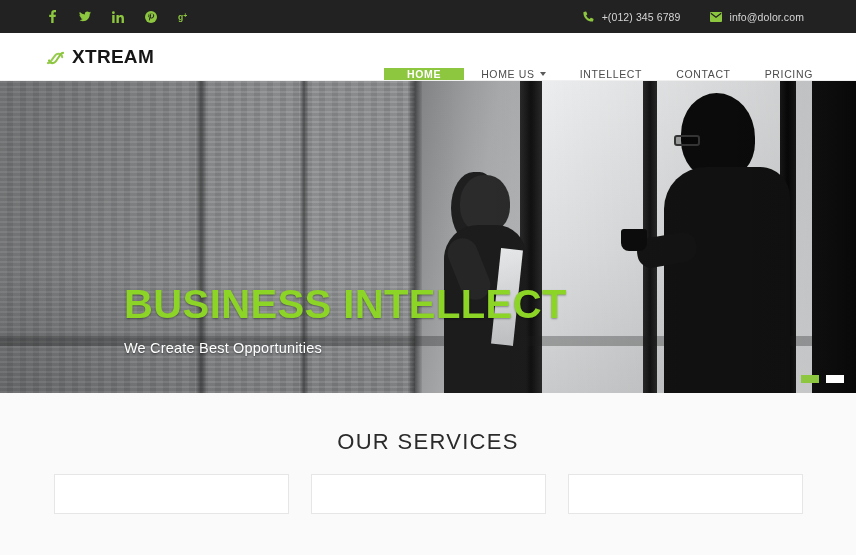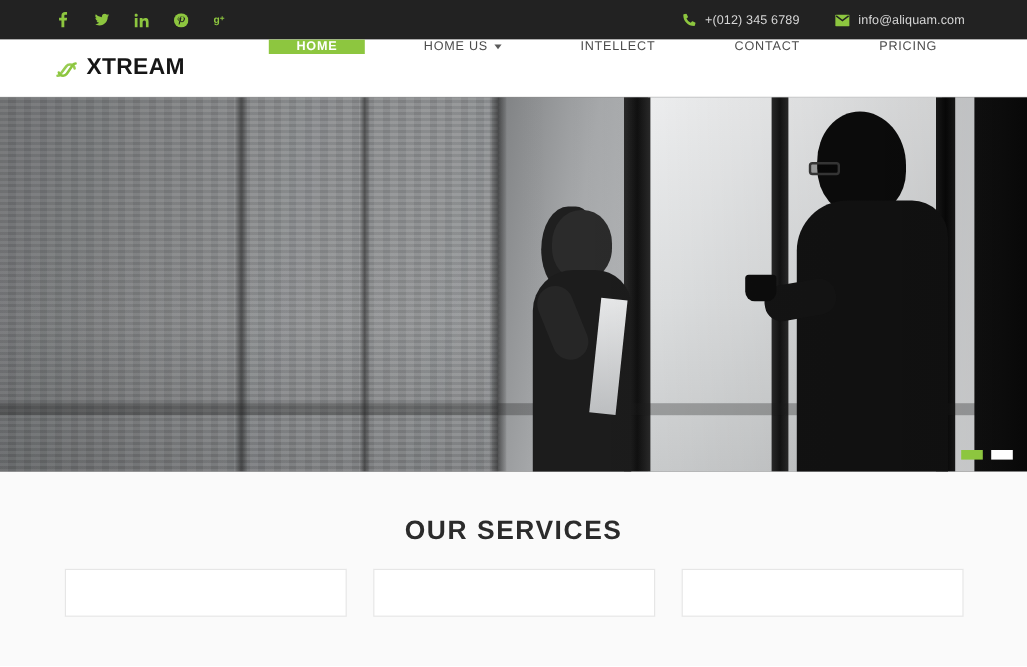--- a/index.html
+++ b/index.html
@@ -80,22 +80,21 @@
   }
   .brand-mark { width: 19px; height: 19px; display: block; }
   .brand-text {
     font-size: 19px;
     font-weight: bold;
     color: #161616;
     letter-spacing: 0.3px;
   }
   .nav {
     display: flex;
-    align-items: flex-start;
-    gap: 32px;
+    align-items: flex-end;
   }
   .nav-item {
     display: flex;
     align-items: center;
     justify-content: center;
     padding: 0 17px;
     font-size: 10.5px;
     letter-spacing: 0.65px;
     color: #4c4c4c;
     cursor: pointer;
@@ -252,21 +251,21 @@
 
   
   .services {
     background: #fafafa;
     height: 162px;
     padding-top: 36px;
     text-align: center;
   }
   .services h2 {
     font-size: 22px;
-    font-weight: bold;
+    font-weight: normal;
     color: #2b2b2b;
     letter-spacing: 1.3px;
   }
   .services p {
     margin: 18px auto 0;
     width: 574px;
     font-size: 10.5px;
     line-height: 1.62;
     color: #b4b4b4;
     letter-spacing: 0.05px;
@@ -326,21 +325,21 @@
       </span>
       <span>+(012) 345 6789</span>
     </div>
     <div class="contact-item">
       <span class="c-ico">
         <svg width="12" height="10" viewBox="0 0 12 10">
             <rect x="0" y="0" width="12" height="10" rx="1" fill="#8dc63f"></rect>
             <path d="M0.8 1.2L6 5.2l5.2-4" stroke="#222" stroke-width="1.2" fill="none"></path>
           </svg>
       </span>
-      <span>info@aliquam.com</span>
+      <span>info@dolor.com</span>
     </div>
   </div>
 </div>
 
 <div class="header">
   <div class="brand">
     <span class="brand-mark">
       <svg width="19" height="19" viewBox="0 0 19 19">
         <path d="M3 13.4c.4 1.6 1.9 2.7 3.6 2.7 1.3 0 2.4-.6 3.1-1.6L14.8 7c.5-.7 1.3-1.1 2.2-1.1" stroke="#8dc63f" stroke-width="2.1" fill="none" stroke-linecap="round"></path>
         <path d="M16.2 10.1c-.3-1.9-2-3.3-3.9-3.3-1.3 0-2.4.6-3.1 1.5L4.1 15c-.5.7-1.3 1.1-2.2 1.1" stroke="#8dc63f" stroke-width="2.1" fill="none" stroke-linecap="round" opacity=".9"></path>
@@ -400,20 +399,24 @@
       <div class="pm-head"></div>
       <div class="pm-glass"></div>
       <div class="pm-body"></div>
       <div class="pm-arm"></div>
       <div class="pm-cup"></div>
     </div>
 
     <div class="hero-vignette"></div>
   </div>
 
+  <div class="hero-caption">
+    <div class="hero-title">BUSINESS INTELLECT</div>
+    <div class="hero-sub">We Create Best Opportunities</div>
+  </div>
 
   <div class="slider-dots">
     <span class="dot active"></span>
     <span class="dot"></span>
   </div>
 </div>
 
 <div class="services">
   <h2>OUR SERVICES</h2>
   <div class="cards">

